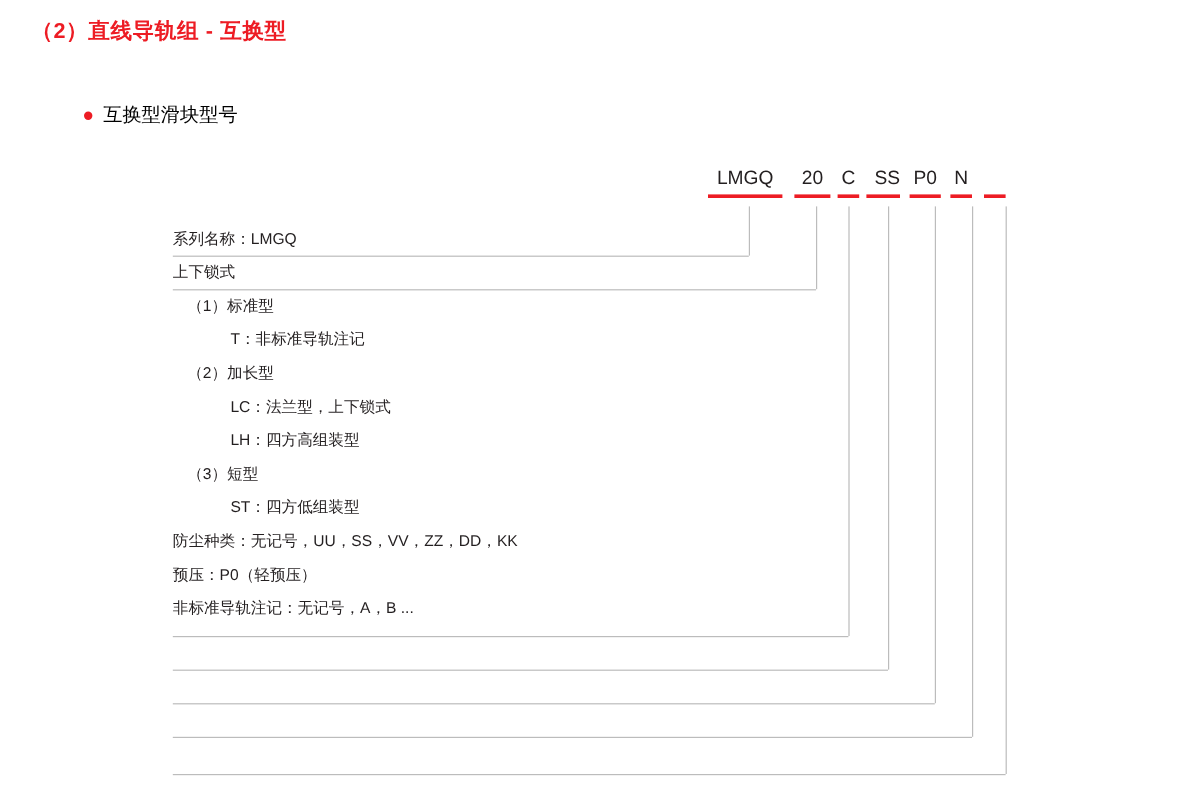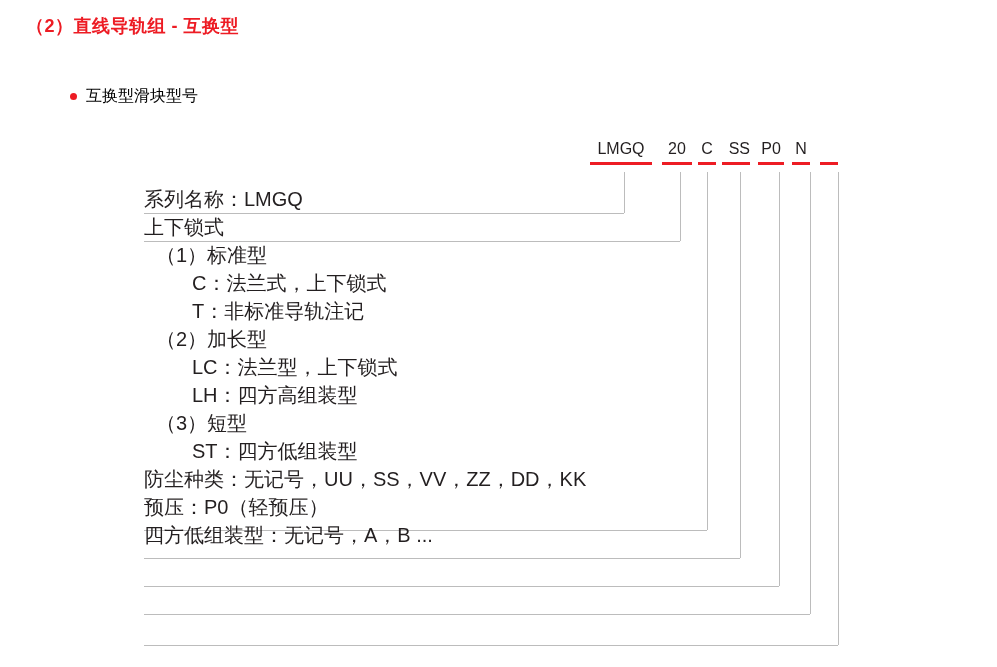--- a/index.html
+++ b/index.html
@@ -85,21 +85,21 @@
   }
 
   
   #spec-list {
     position: absolute;
     left: 144px;
     top: 185px;
     width: 520px;
   }
   .spec-row {
-    font-size: 20px;
+    font-size: 13px;
     color: #231f20;
     line-height: 28px;
     height: 28px;
     white-space: nowrap;
   }
   .spec-row.indent-1 { padding-left: 12px; }
   .spec-row.indent-2 { padding-left: 48px; }
 </style>
 </head>
 <body>
@@ -144,23 +144,22 @@
     <div class="leader-v" style="left: 838px; top: 172px; height: 473px;"></div>
     <div class="leader-h" style="left: 144px; top: 645px; width: 694px;"></div>
   </div>
 
 <div id="rule-layer"></div>
 
 <div id="spec-list">
     <div class="spec-row">系列名称：LMGQ</div>
     <div class="spec-row">上下锁式</div>
     <div class="spec-row indent-1">（1）标准型</div>
-    <div class="spec-row indent-2">C：法兰式，上下锁式</div>
     <div class="spec-row indent-2">T：非标准导轨注记</div>
     <div class="spec-row indent-1">（2）加长型</div>
     <div class="spec-row indent-2">LC：法兰型，上下锁式</div>
     <div class="spec-row indent-2">LH：四方高组装型</div>
     <div class="spec-row indent-1">（3）短型</div>
     <div class="spec-row indent-2">ST：四方低组装型</div>
     <div class="spec-row">防尘种类：无记号，UU，SS，VV，ZZ，DD，KK</div>
     <div class="spec-row">预压：P0（轻预压）</div>
-    <div class="spec-row">四方低组装型：无记号，A，B ...</div>
+    <div class="spec-row">非标准导轨注记：无记号，A，B ...</div>
   </div>
 
 </body></html>

